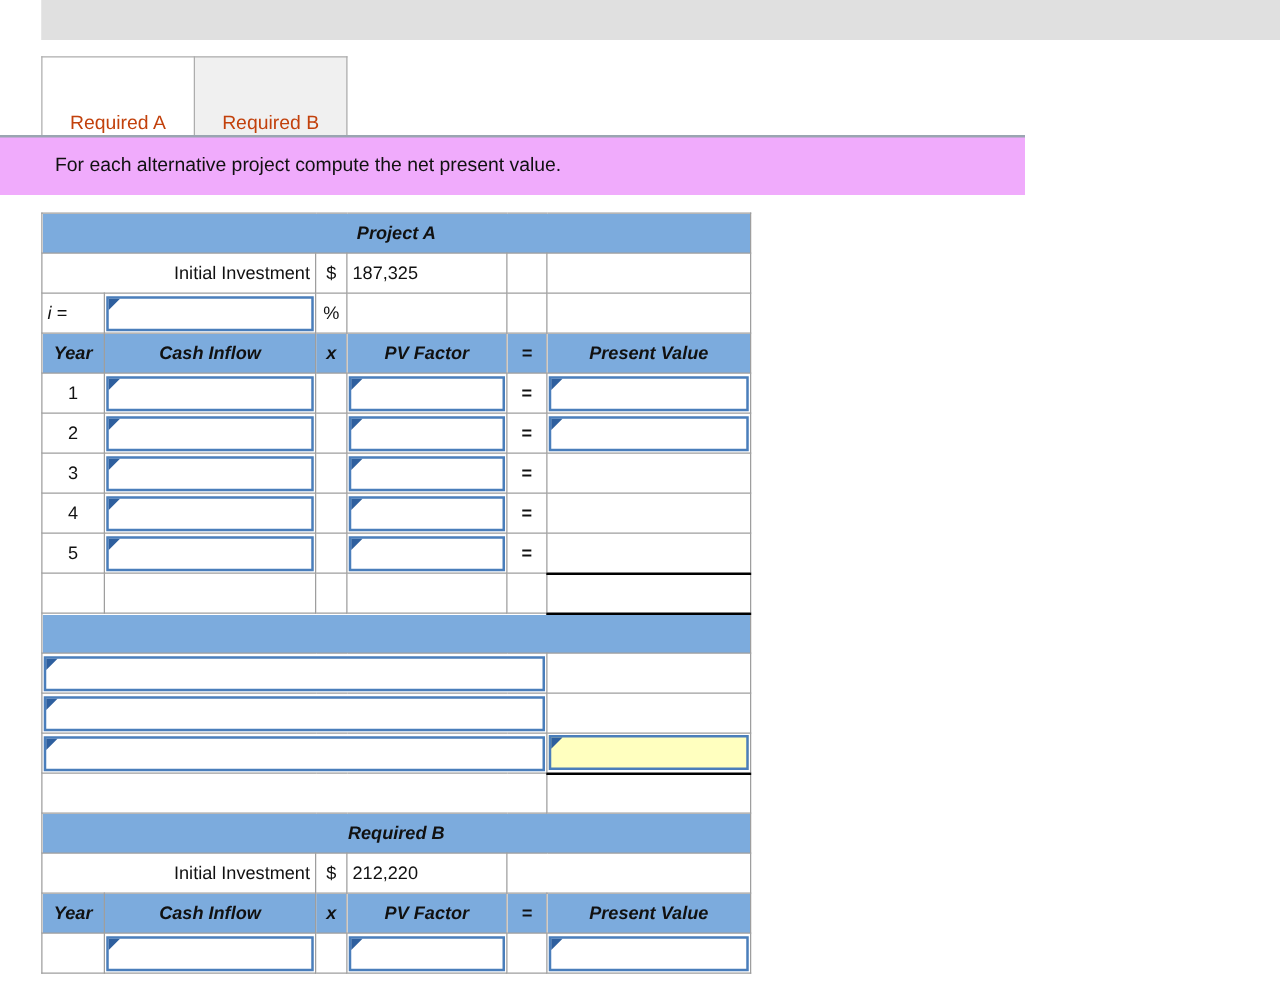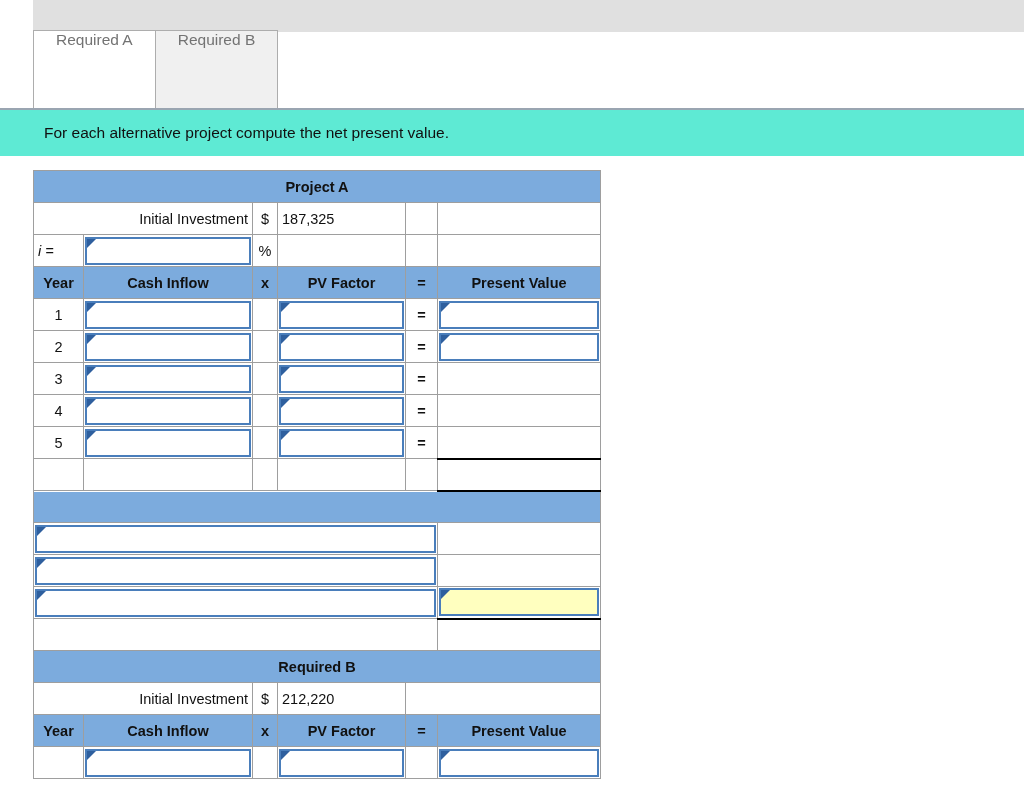--- a/index.html
+++ b/index.html
@@ -31,50 +31,50 @@
   .tab-bar {
     position: absolute;
     left: 33px;
     top: 45px;
     height: 63px;
     display: flex;
     align-items: flex-end;
   }
   .tab {
     box-sizing: border-box;
-    height: 78px;
+    height: 63px;
     padding: 0 22px;
     display: flex;
-    align-items: flex-start;
+    align-items: flex-end;
     justify-content: center;
     font-size: 15.5px;
-    color: #737373;
+    color: #c2410c;
     border: 1px solid #adadad;
     border-bottom: none;
     background: #f0f0f0;
     white-space: nowrap;
     position: relative;
   }
   .tab.active {
     background: #ffffff;
     z-index: 3;
   }
   .tab:not(.active) {
     border-left: none;
     margin-top: 29px;
   }
 
   
   .instruction {
     position: absolute;
     left: 0;
     top: 108px;
-    width: 1024px;
+    width: 820px;
     height: 48px;
-    background: #5eead4;
+    background: #f0abfc;
     border-top: 2px solid #9aa5b1;
     box-sizing: border-box;
     display: flex;
     align-items: center;
     padding-left: 44px;
     font-size: 15.5px;
     color: #111;
   }
 
   
@@ -94,21 +94,21 @@
     padding: 0 4px;
     box-sizing: border-box;
     background: #ffffff;
     vertical-align: middle;
     overflow: hidden;
   }
   .blue {
     background: #7cabdd !important;
     font-weight: bold;
   }
-  .blue-center { text-align: center; }
+  .blue-center { text-align: center; font-style: italic; }
   .blue-left   { text-align: left; padding-left: 6px !important; }
   .nopad { padding: 0 !important; }
   .center { text-align: center; }
   .right  { text-align: left; padding-right: 8px !important; }
   .lbl    { text-align: right; padding-left: 6px !important; }
   .ital   { font-style: italic; }
   .eqcell { text-align: center; font-weight: bold; }
 
   
   .total-cell {

